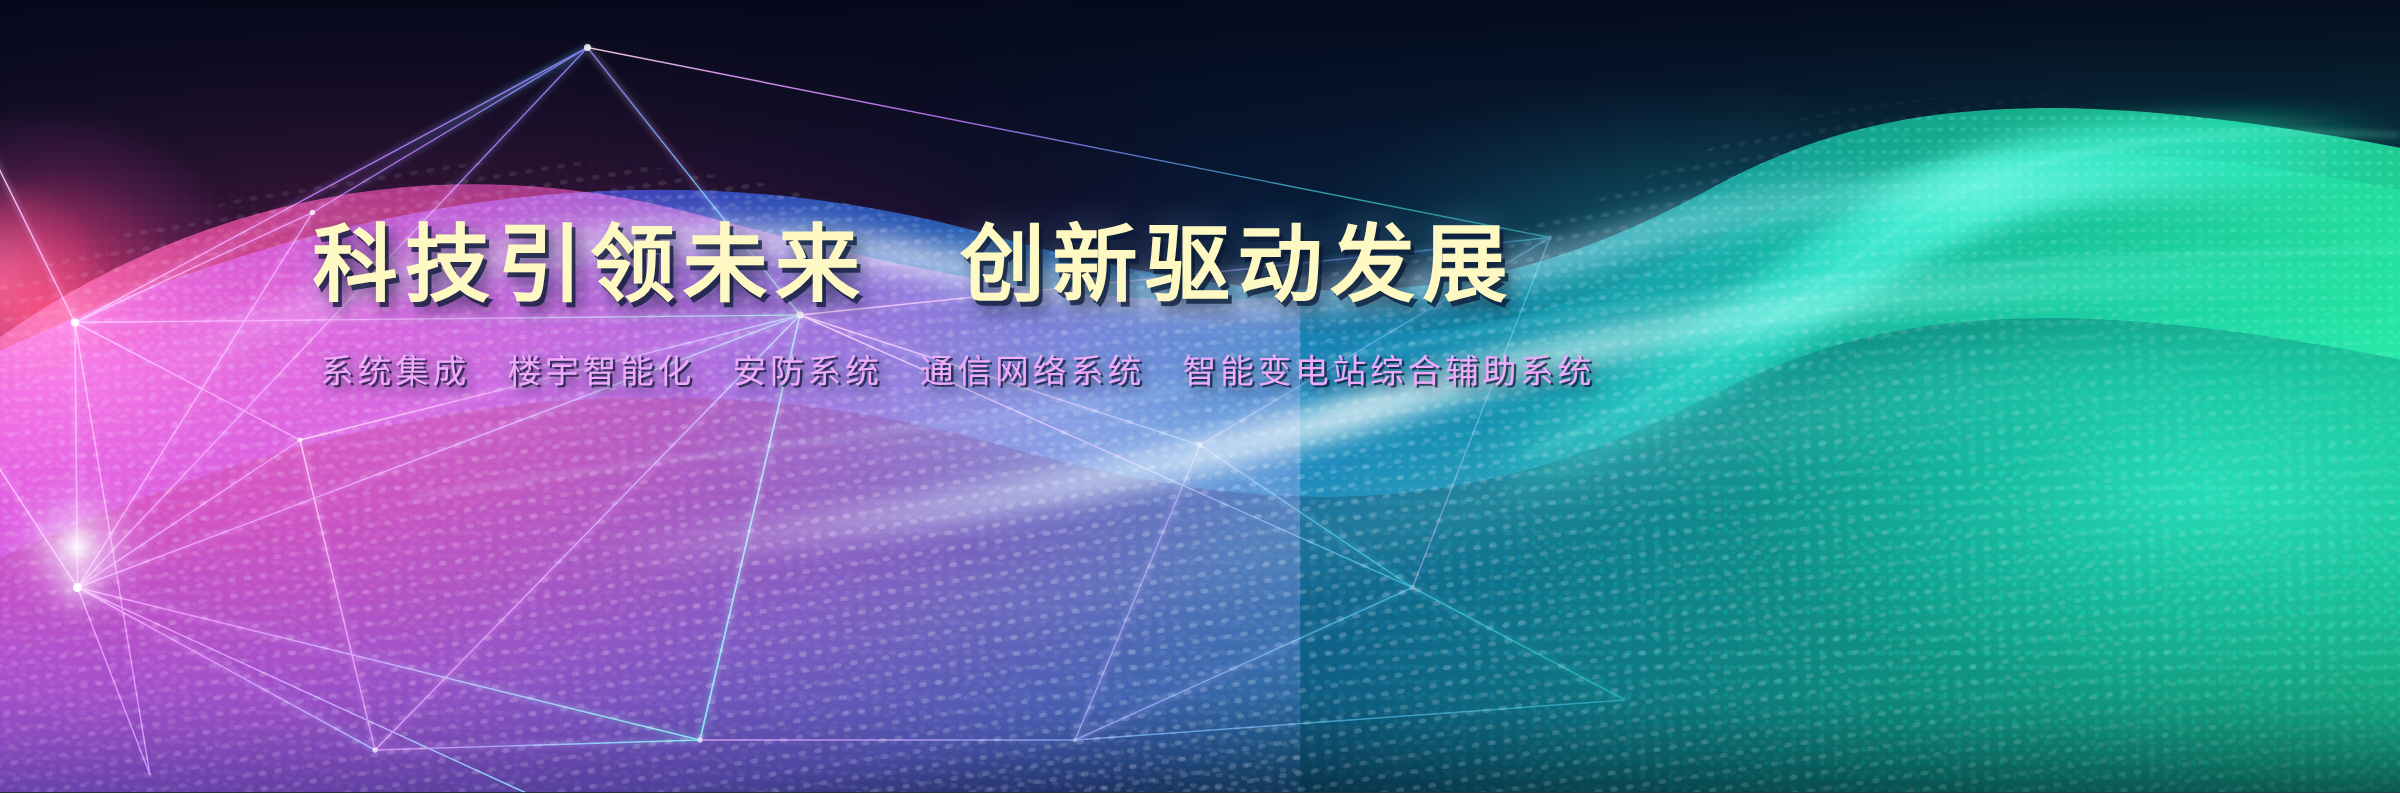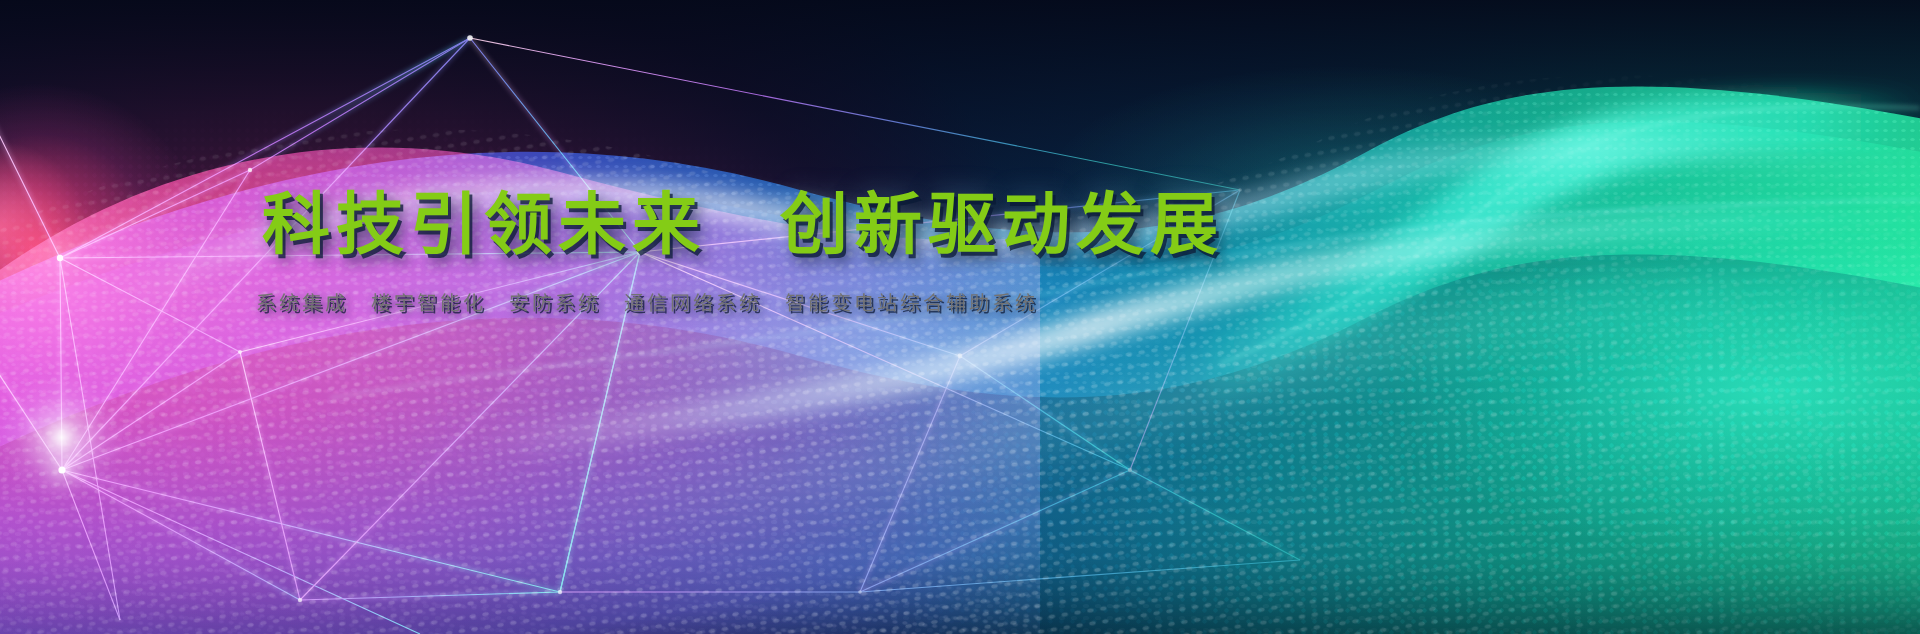--- a/index.html
+++ b/index.html
@@ -77,37 +77,37 @@
 
   
   .content{
     position:absolute;
     left:250px;
     top:178px;
     width:1180px;
     z-index:40;
   }
   .headline{
-    margin:12px;
+    margin:0;
     font-size:68px;
     line-height:1.02;
     font-weight:700;
-    color:#84cc16;
+    color:#fef9c3;
     letter-spacing:6px;
     white-space:pre;
     text-shadow:
       3px 4px 0 rgba(10,26,54,0.75),
       6px 8px 14px rgba(2,10,30,0.65),
       0 0 26px rgba(150,215,255,0.35);
   }
   .subline{
     margin:28px 0 0 6px;
-    font-size:20px;
+    font-size:27px;
     font-weight:400;
-    color:#737373;
+    color:#f0abfc;
     letter-spacing:3px;
     white-space:pre;
     text-shadow:
       2px 2px 0 rgba(8,22,48,0.7),
       3px 4px 10px rgba(2,10,30,0.6),
       0 0 16px rgba(160,220,255,0.3);
   }
 </style>
 </head>
 <body>

